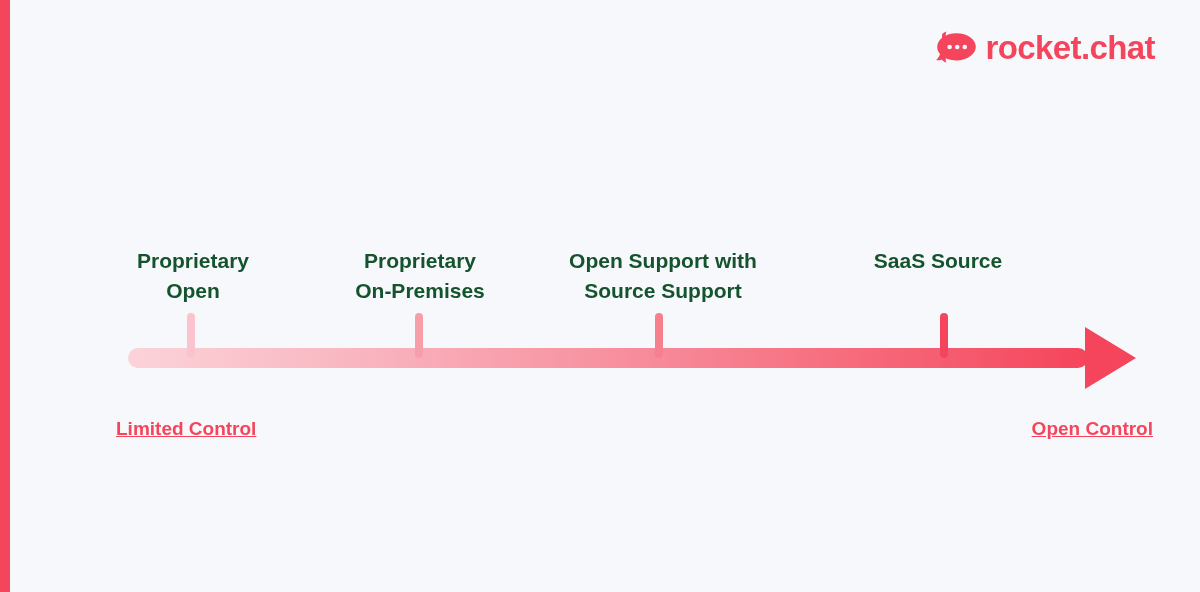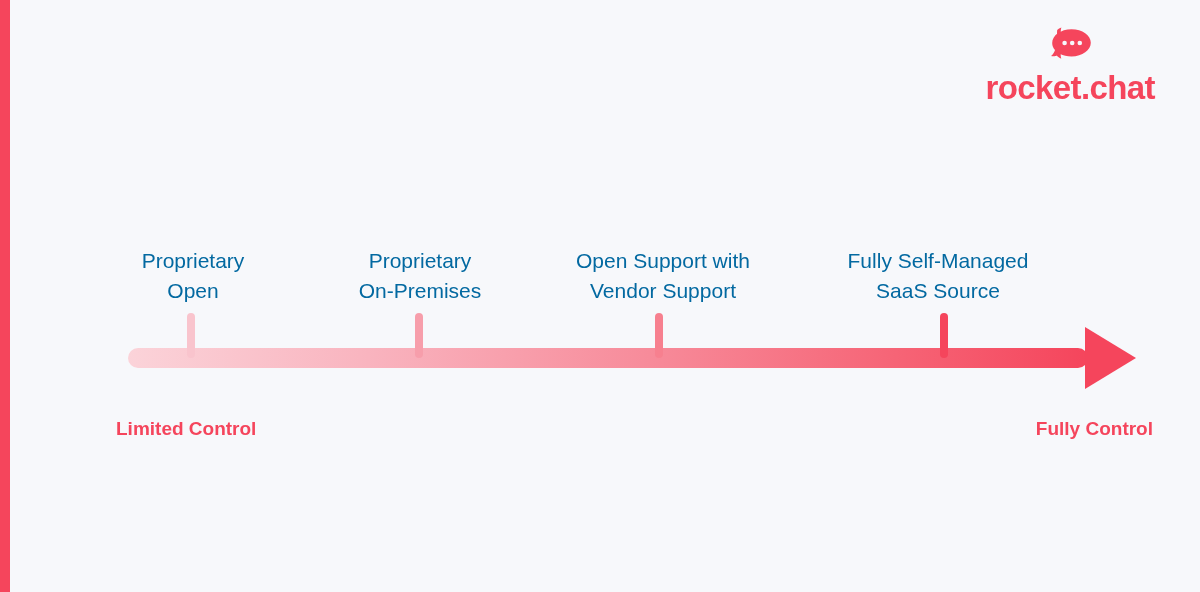--- a/index.html
+++ b/index.html
@@ -34,21 +34,20 @@
 
   
   .brand-logo {
     position: absolute;
     right: 45px;
     top: 25px;
     display: flex;
     align-items: center;
     gap: 10px;
     height: 44px;
-    flex-direction: column;
   }
   .brand-mark {
     width: 42px;
     height: 36px;
     display: block;
   }
   .brand-wordmark {
     font-size: 33px;
     font-weight: 700;
     color: #f5455c;
@@ -70,38 +69,39 @@
     position: absolute;
     left: 0;
     top: 0;
   }
 
   
   .stage-label {
     position: absolute;
     transform: translateX(-50%);
     text-align: center;
-    color: #0369a1;
+    color: #14532d;
     font-size: 21px;
     line-height: 30px;
     white-space: nowrap;
-    font-weight: 400;
+    font-weight: 700;
   }
   .stage-label .line {
     display: block;
   }
 
   
   .endpoint-caption {
     position: absolute;
     top: 418px;
     color: #f5455c;
     font-size: 19px;
     font-weight: 700;
     white-space: nowrap;
+    text-decoration: underline;
   }
   .endpoint-caption.left  { left: 116px; }
   .endpoint-caption.right { right: 47px; }
 </style>
 </head>
 <body>
 
 <div class="canvas">
 
   <div class="edge-stripe"></div>
@@ -148,26 +148,25 @@
       <span class="line">Open</span>
     </div>
 
     <div class="stage-label" style="left:420px; top:246px;">
       <span class="line">Proprietary</span>
       <span class="line">On-Premises</span>
     </div>
 
     <div class="stage-label" style="left:663px; top:246px;">
       <span class="line">Open Support with</span>
-      <span class="line">Vendor Support</span>
+      <span class="line">Source Support</span>
     </div>
 
     <div class="stage-label" style="left:938px; top:246px;">
-      <span class="line">Fully Self-Managed</span>
       <span class="line">SaaS Source</span>
     </div>
 
     <div class="endpoint-caption left">Limited Control</div>
 
-    <div class="endpoint-caption right">Fully Control</div>
+    <div class="endpoint-caption right">Open Control</div>
 
   </div>
 </div>
 
 </body></html>

